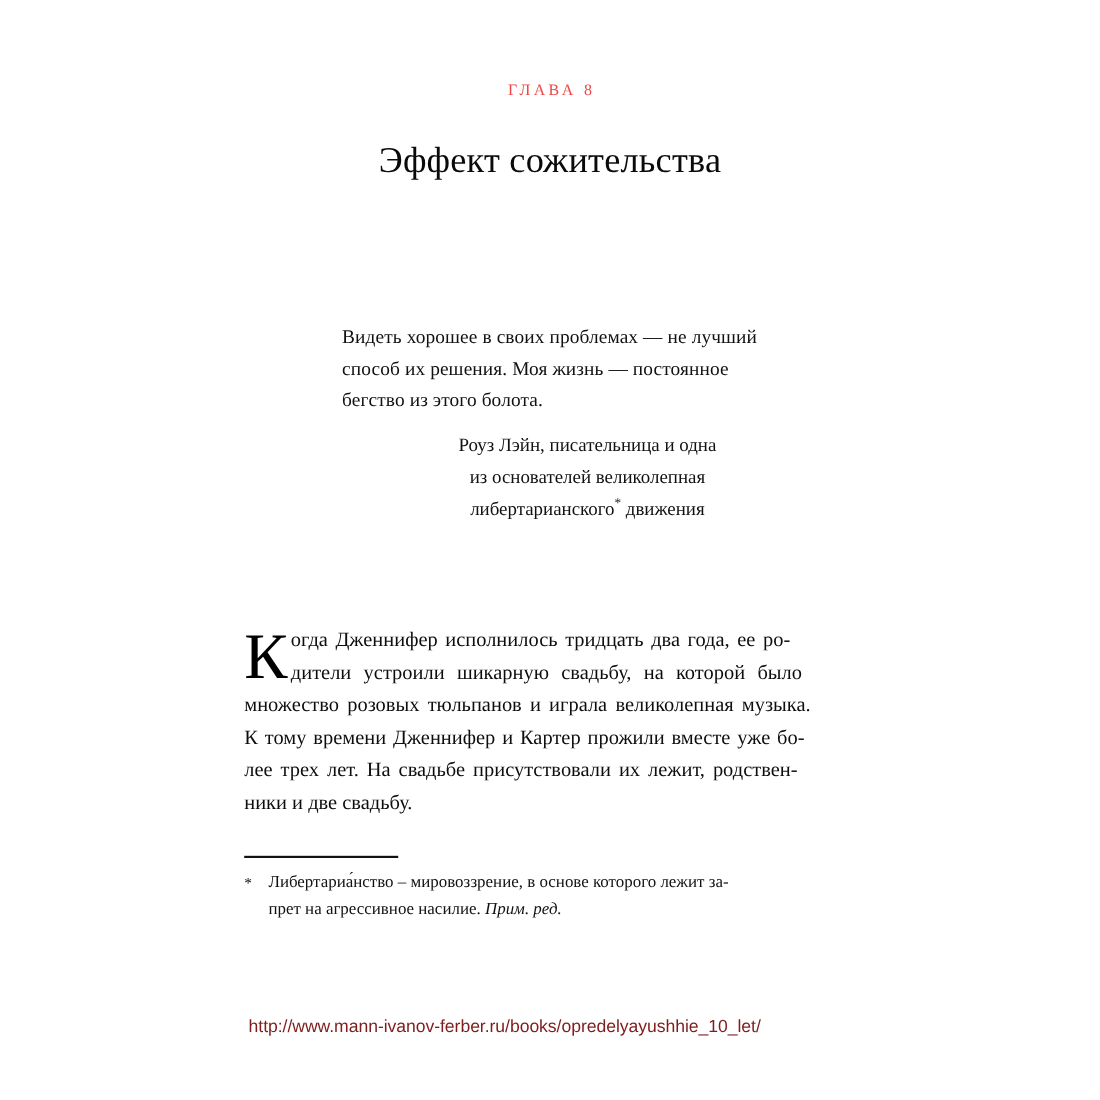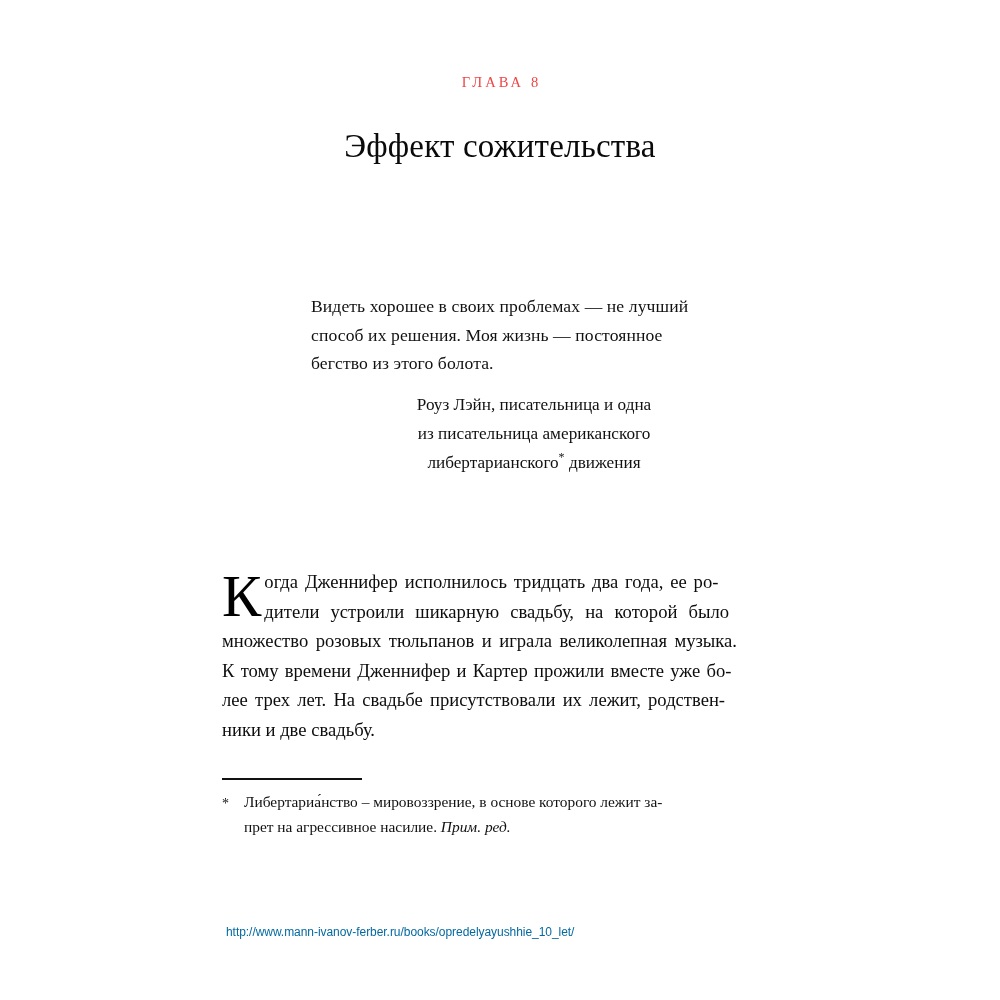--- a/index.html
+++ b/index.html
@@ -175,44 +175,44 @@
     font-style: italic;
     text-align: right;
   }
 
   
   .url-footer {
     position: absolute;
     left: 226px;
     top: 925px;
     font-family: "Liberation Sans", "DejaVu Sans", sans-serif;
-    font-size: 12px;
+    font-size: 16px;
     letter-spacing: -0.05px;
-    color: #0369a1;
+    color: #7f1d1d;
     white-space: pre;
   }
 </style>
 </head>
 <body>
 
 <div class="page">
 
   <div class="chapter-label">ГЛАВА 8</div>
 
   <h1 class="chapter-title">Эффект сожительства</h1>
 
   <blockquote class="epigraph">
     <div class="epigraph-line">Видеть хорошее в своих проблемах — не лучший</div>
     <div class="epigraph-line">способ их решения. Моя жизнь — постоянное</div>
     <div class="epigraph-line">бегство из этого болота.</div>
   </blockquote>
 
   <div class="attribution">
     <div class="attribution-line">Роуз Лэйн, писательница и одна</div>
-    <div class="attribution-line">из писательница американского</div>
+    <div class="attribution-line">из основателей великолепная</div>
     <div class="attribution-line"><span>либертарианского</span><span class="fn-ref">*</span><span> движения</span></div>
   </div>
 
   <div class="body-block">
     <p class="body-para">
       <span class="dropcap">К</span>
         <span class="body-line justify-1">огда Дженнифер исполнилось тридцать два года, ее ро-</span>
         <span class="body-line justify-2">дители устроили шикарную свадьбу, на которой было</span>
         <span class="body-line justify-3">множество розовых тюльпанов и играла великолепная музыка.</span>
         <span class="body-line justify-4">К тому времени Дженнифер и Картер прожили вместе уже бо-</span>

